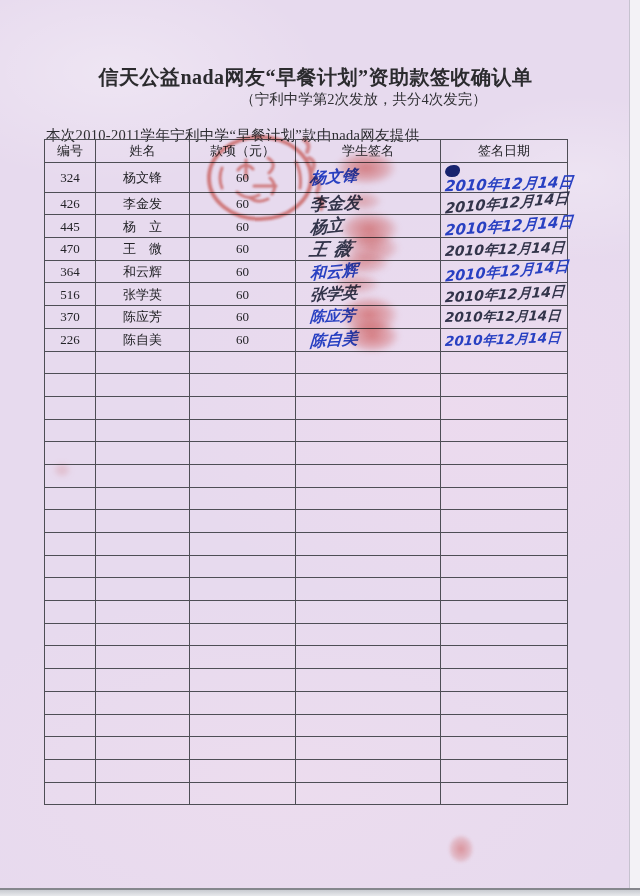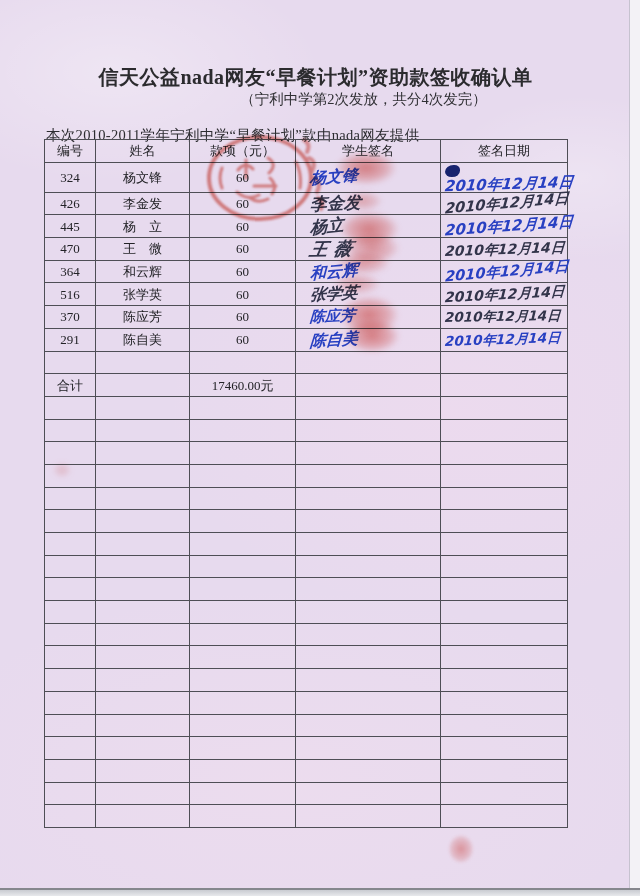--- a/index.html
+++ b/index.html
@@ -147,37 +147,30 @@
         <td class="c-date"><span class="hand ink-dark" style="transform: rotate(-3deg) skewX(-6deg); font-size: 14px;">2010年12月14日</span></td>
       </tr>
       <tr>
         <td>370</td>
         <td>陈应芳</td>
         <td>60</td>
         <td class="c-sig"><span class="hand ink-blue" style="transform: rotate(-2deg) skewX(-5deg); font-size: 15px;">陈应芳</span></td>
         <td class="c-date"><span class="hand ink-dark" style="transform: rotate(-1deg) skewX(-4deg); font-size: 13.5px;">2010年12月14日</span></td>
       </tr>
       <tr>
-        <td>291</td>
+        <td>226</td>
         <td>陈自美</td>
         <td>60</td>
         <td class="c-sig"><span class="hand ink-blue" style="transform: rotate(-4deg) skewX(-8deg); font-size: 16px;">陈自美</span></td>
         <td class="c-date"><span class="hand ink-blue" style="transform: rotate(-2deg) skewX(-5deg); font-size: 13.5px;">2010年12月14日</span></td>
       </tr>
       <tr>
         <td></td>
         <td></td>
         <td></td>
-        <td></td>
-        <td></td>
-      </tr>
-      <tr>
-        <td>合计</td>
-        <td></td>
-        <td>17460.00元</td>
         <td></td>
         <td></td>
       </tr>
       <tr>
         <td></td>
         <td></td>
         <td></td>
         <td></td>
         <td></td>
       </tr>

